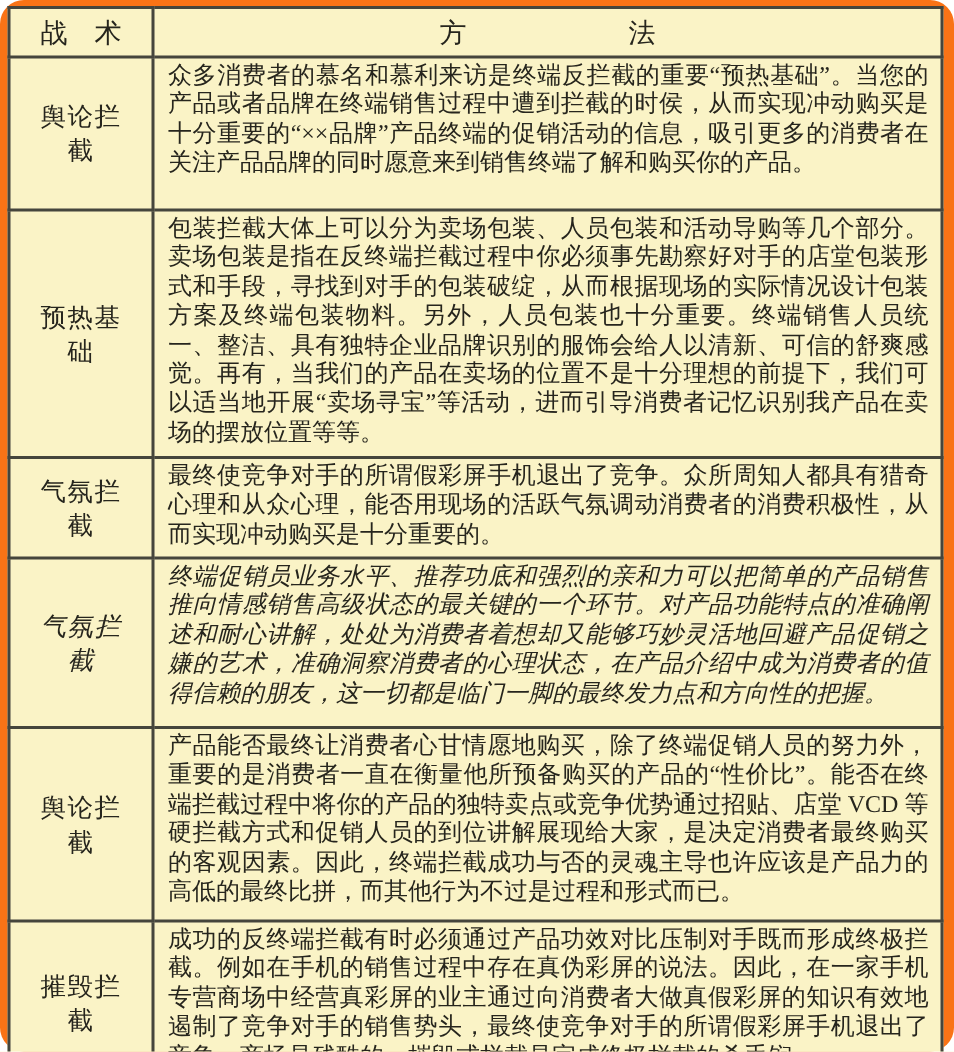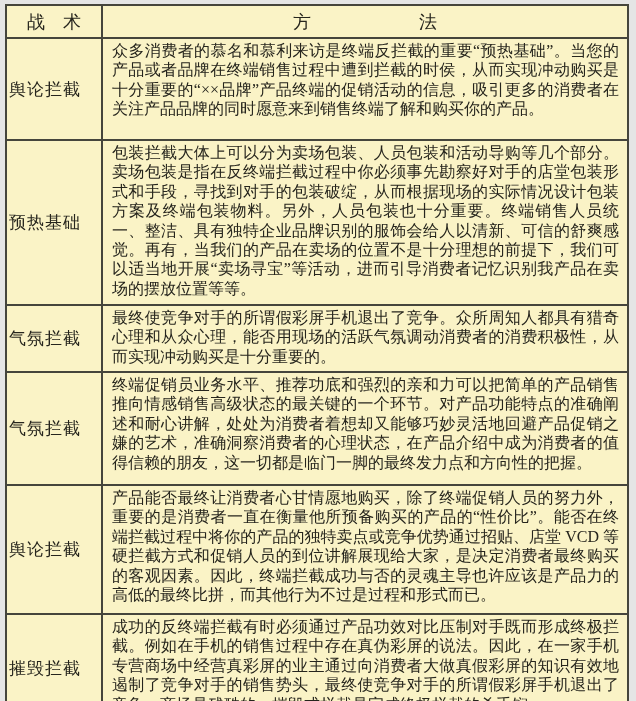--- a/index.html
+++ b/index.html
@@ -5,22 +5,23 @@
   html, body {
     margin: 0;
     padding: 0;
     background: #ffffff;
   }
   .page {
     box-sizing: border-box;
     width: 636px;
     height: 701px;
     padding: 4px 7px 6px 5px;
-    background: #e5e5e5;
+    background: #f97316;
     font-family: "Liberation Serif", "DejaVu Serif", serif;
+    border-radius: 16px;
   }
   table.grid {
     border-collapse: collapse;
     table-layout: fixed;
     width: 100%;
     background: #faf3c6;
     color: #26251d;
   }
   table.grid th,
   table.grid td {
@@ -29,36 +30,37 @@
   th.col-tactic { width: 92px; }
   tr.hdr th {
     height: 29px;
     font-size: 18px;
     font-weight: normal;
     text-align: center;
     vertical-align: middle;
     white-space: pre;
   }
   td.tactic {
+    text-align: center;
     vertical-align: middle;
     font-size: 17px;
-    padding: 0 2px;
+    padding: 0 17px;
     letter-spacing: 1px;
   }
   td.method {
     vertical-align: top;
     font-size: 16px;
     line-height: 19.4px;
     text-align: justify;
     padding: 2px 8px 3px 9px;
   }
   tbody tr:nth-child(1) td { height: 95px;  }
   tbody tr:nth-child(2) td { height: 158px; }
   tbody tr:nth-child(3) td { height: 60px;  }
-  tbody tr:nth-child(4) td { height: 106px; }
+  tbody tr:nth-child(4) td { height: 106px; font-style: italic; }
   tbody tr:nth-child(5) td { height: 122px; }
   tbody tr:nth-child(6) td { height: 102px; }
 </style>
 </head>
 <body>
 
 <div class="page">
   <table class="grid">
     <thead>
       <tr class="hdr">

